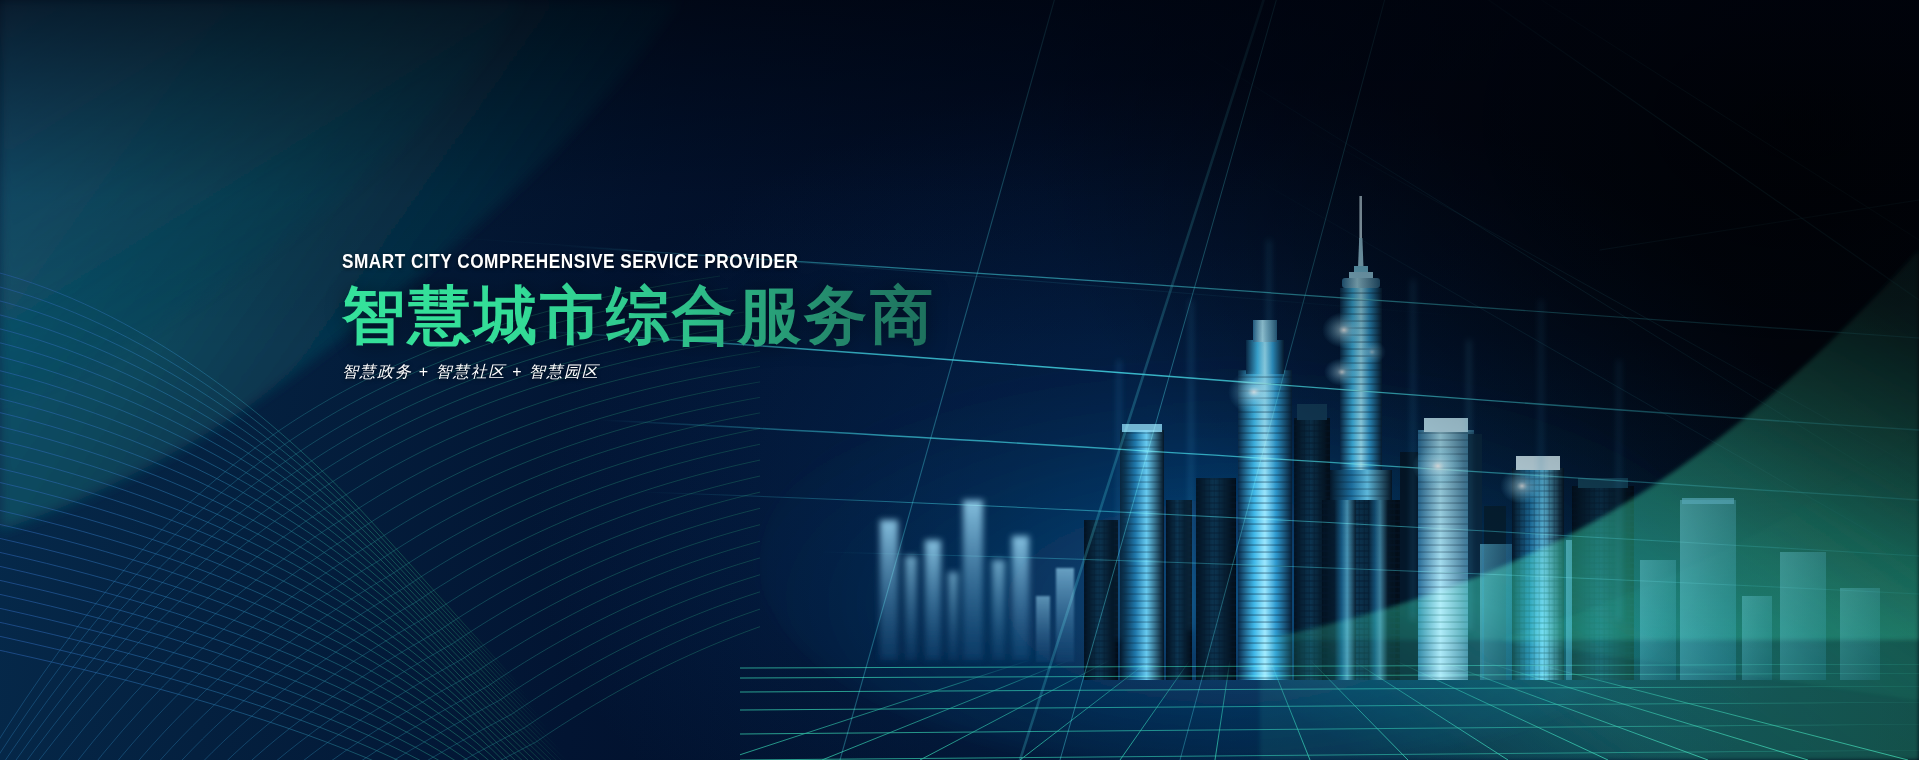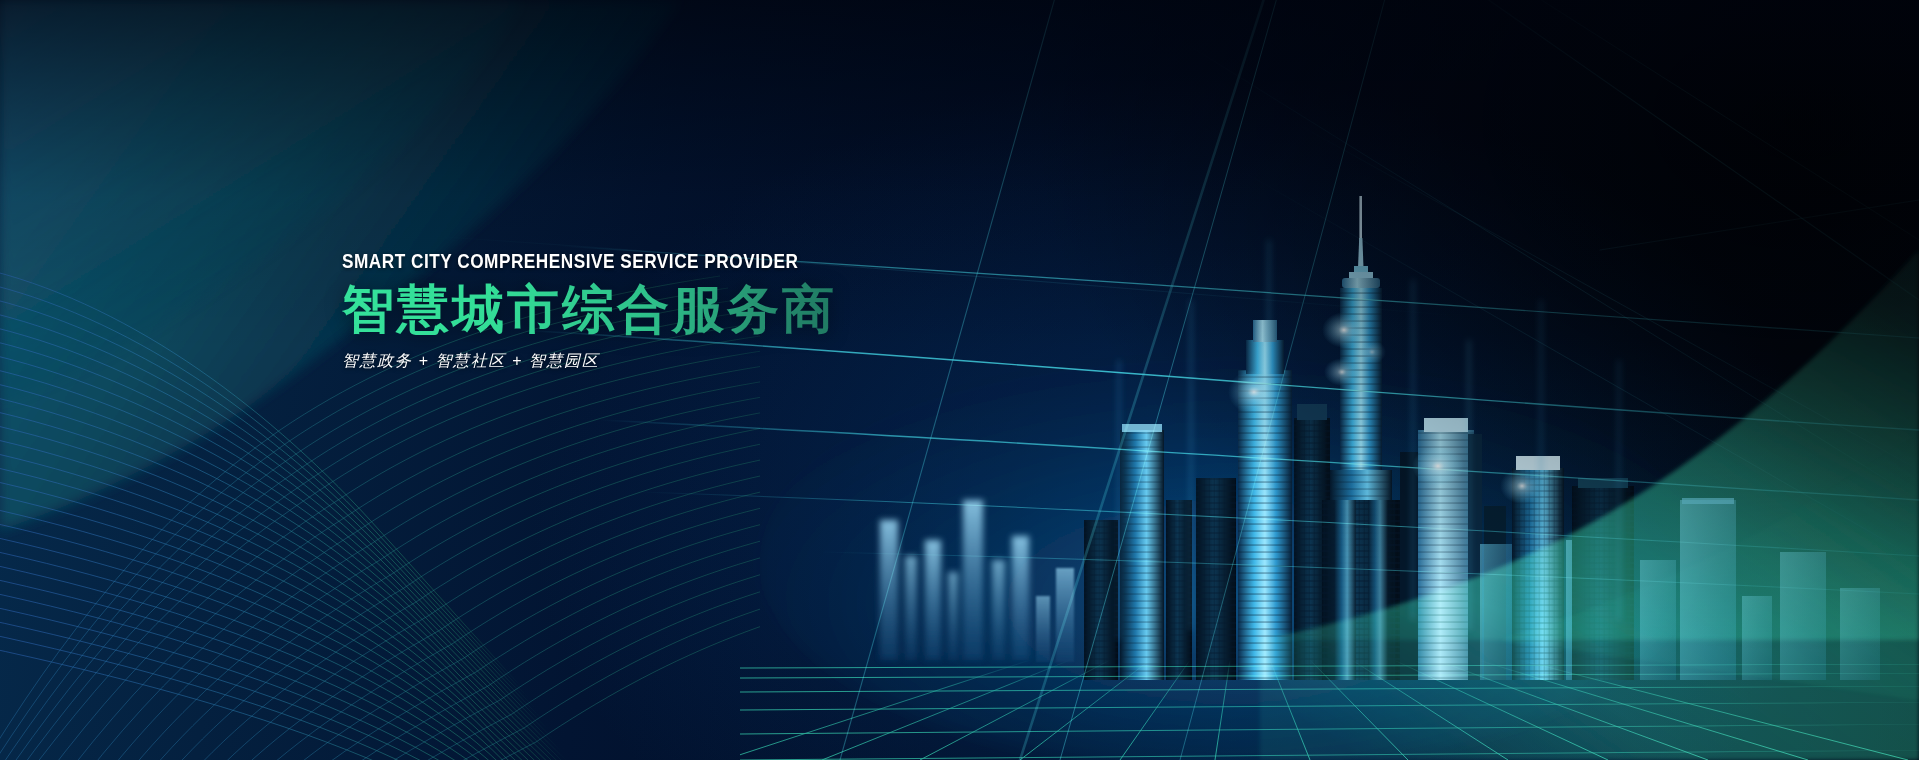--- a/index.html
+++ b/index.html
@@ -62,21 +62,21 @@
     letter-spacing:.6px;
     color:#ffffff;
     transform:scaleX(.86);
     transform-origin:left center;
     text-shadow:0 1px 4px rgba(0,0,0,.6);
     white-space:nowrap;
     line-height:1.1;
   }
   .headline {
     margin-top:10px;
-    font-size:52px;
+    font-size:63px;
     font-weight:bold;
     letter-spacing:3px;
     line-height:1.05;
     white-space:nowrap;
     background:linear-gradient(95deg,#35e29b 0%,#33dd97 28%,#2ec08a 58%,#23866a 84%,#1d6f5c 100%);
     -webkit-background-clip:text;
     background-clip:text;
     color:transparent;
     -webkit-text-fill-color:transparent;
     filter:drop-shadow(0 2px 10px rgba(0,0,0,.45));

